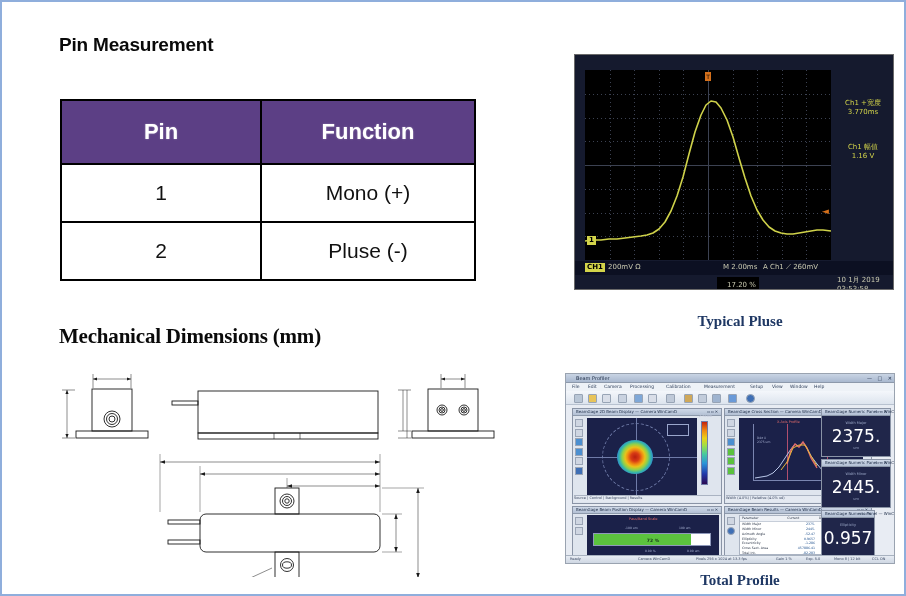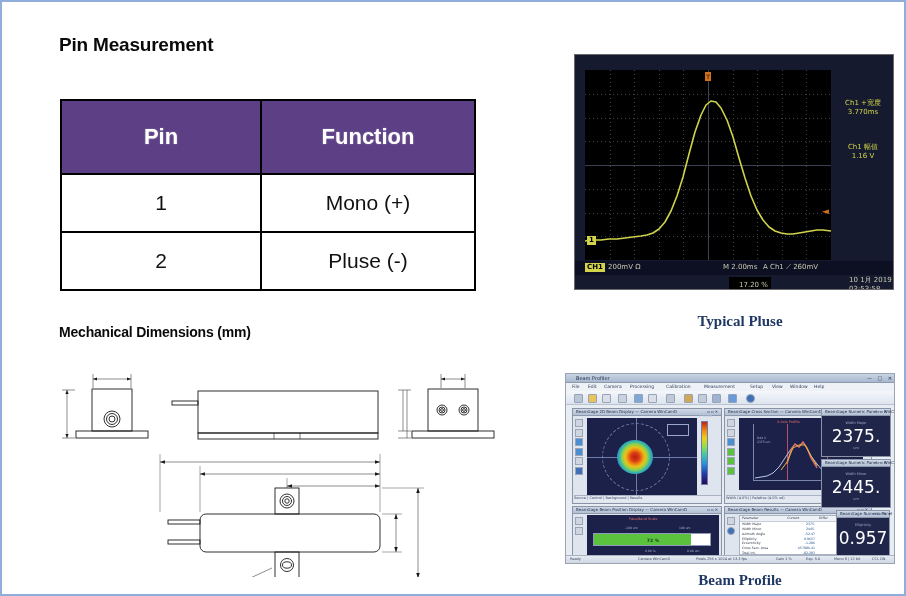--- a/index.html
+++ b/index.html
@@ -19,41 +19,41 @@
 
   
   .section-heading {
     position: absolute;
     font-weight: bold;
     color: #0a0a0a;
     letter-spacing: -0.2px;
     white-space: nowrap;
   }
   #heading-pin { left: 57px; top: 32px; font-size: 19px; }
-  #heading-mech { left: 57px; top: 322px; font-size: 14px; }
+  #heading-mech { left: 57px; top: 322px; font-size: 21px; font-family: Liberation Serif, serif; }
 
   
   #pin-table {
     position: absolute;
     left: 58px; top: 97px;
     width: 414px;
     border-collapse: collapse;
     table-layout: fixed;
   }
   #pin-table td, #pin-table th {
     border: 2px solid #000;
     text-align: center;
     vertical-align: middle;
   }
   #pin-table thead th {
     background: #5C3F85;
     color: #ffffff;
     font-size: 22px;
     font-weight: bold;
-    height: 74px;
+    height: 64px;
     text-shadow: 0 0 2px rgba(255,255,255,0.35);
   }
   #pin-table tbody td {
     background: #ffffff;
     color: #111;
     font-size: 21px;
     height: 58px;
   }
   #pin-table col.c-pin { width: 200px; }
   #pin-table col.c-fn  { width: 214px; }
@@ -162,21 +162,21 @@
   }
   #bot-time {
     position: absolute; left: 148px; top: 2px;
     color: #c9c9b0; font-size: 7px; line-height: 9px;
   }
   #bot-trig {
     position: absolute; left: 188px; top: 2px;
     color: #c9c9b0; font-size: 7px; line-height: 9px;
   }
   #scope-bot2 {
-    position: absolute; left: 12px; top: 220px; width: 320px; height: 16px;
+    position: absolute; left: 0; top: 220px; width: 320px; height: 16px;
     background: #151a2e;
   }
   #bot-pct-box {
     position: absolute; left: 142px; top: 2px;
     background: #000; padding: 0 3px 0 10px; line-height: 10px;
   }
   #bot-pct-icon {
     position: absolute; left: 143px; top: 2px;
     width: 6px; height: 9px; background: #d4701b;
   }
@@ -338,21 +338,21 @@
   #res-table { width: 100%; border-collapse: collapse; font-size: 3.2px; color: #2a3446; }
   #res-table th {
     text-align: left; font-weight: normal;
     border-bottom: 1px solid #c7ced9; padding: 0.4px 2px;
     background: #eef1f6;
   }
   #res-table td { padding: 0.4px 2px; }
   #res-table td.num { text-align: right; color: #1c4e8c; }
   #num-1 { left: 255px; top: 34px; width: 70px; height: 49px; }
   #num-2 { left: 255px; top: 85px; width: 70px; height: 49px; }
-  #num-3 { left: 270px; top: 136px; width: 54px; height: 49px; }
+  #num-3 { left: 255px; top: 136px; width: 54px; height: 49px; }
   .bp-num-label {
     position: absolute; left: 0; top: 12px; width: 100%;
     text-align: center; font-size: 3.5px; color: #9aa6c6;
   }
   .bp-num-value {
     position: absolute; left: 0; top: 17px; width: 100%;
     text-align: center; font-size: 17px; color: #ffffff;
     font-family: "DejaVu Sans", sans-serif;
   }
   .bp-num-unit {
@@ -785,15 +785,15 @@
       <span class="sb-text" style="left:4px">Ready</span>
       <span class="sb-text" style="left:72px">Camera  WinCamD</span>
       <span class="sb-text" style="left:130px">Pixels 256 x 1024 at 13.3 fps</span>
       <span class="sb-text" style="left:210px">Gain  1 %</span>
       <span class="sb-text" style="left:240px">Exp.  5.0</span>
       <span class="sb-text" style="left:268px">Mono  8 | 12 bit</span>
       <span class="sb-text" style="left:306px">CCL  ON</span>
     </div>
   </div>
 
-  <div class="caption" id="caption-beam">Beam Profile</div>
+  <div class="caption" id="caption-beam">Total Profile</div>
 
 </div>
 
 </body></html>

